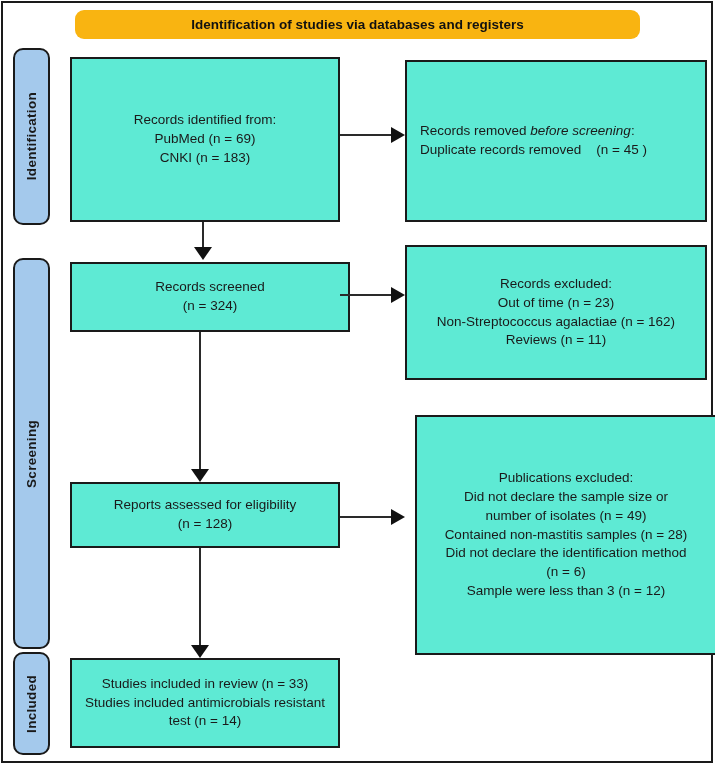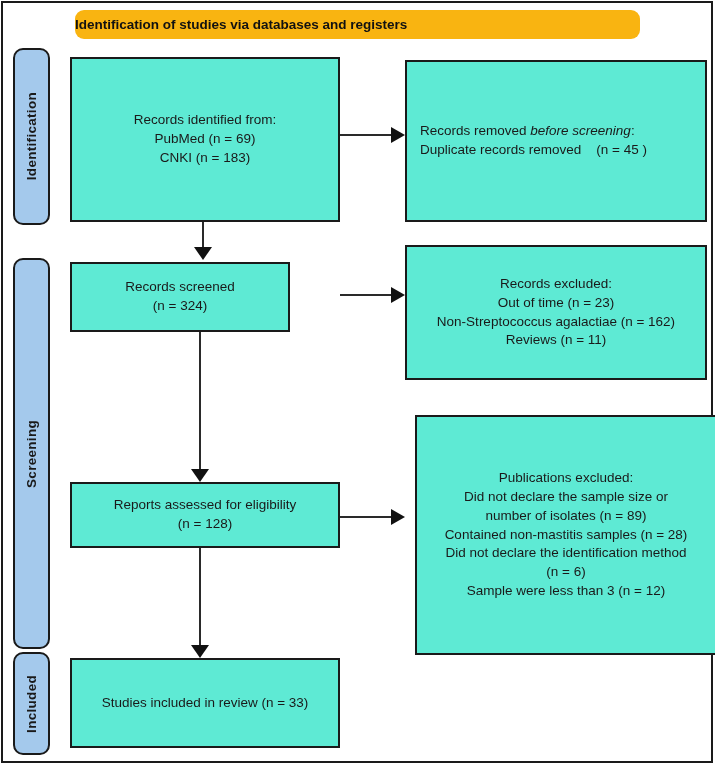--- a/index.html
+++ b/index.html
@@ -18,21 +18,21 @@
     border: 2px solid #1a1a1a;
     pointer-events: none;
   }
   
   .banner {
     position: absolute;
     left: 75px; top: 10px;
     width: 565px; height: 29px;
     background: #F9B411;
     border-radius: 9px;
-    display: flex; align-items: center; justify-content: flex-start;
+    display: flex; align-items: center; justify-content: center;
     font-weight: bold;
     font-size: 13.5px;
     color: #111;
   }
   
   .stage {
     position: absolute;
     left: 13px; width: 37px;
     background: #A4C9EC;
     border: 2px solid #1a1a1a;
@@ -57,21 +57,21 @@
     background: #5eead4;
     border: 2px solid #1a1a1a;
     box-sizing: border-box;
     display: flex; flex-direction: column;
     align-items: center; justify-content: center;
     text-align: center;
     font-size: 13.5px;
     line-height: 1.4;
   }
   .box-records-identified   { left: 70px;  top: 57px;  width: 270px; height: 165px; }
-  .box-records-screened     { left: 70px;  top: 262px; width: 220px; height: 70px;  }
+  .box-records-screened     { left: 70px;  top: 262px; width: 280px; height: 70px;  }
   .box-reports-assessed     { left: 70px;  top: 482px; width: 270px; height: 66px;  }
   .box-studies-included     { left: 70px;  top: 658px; width: 270px; height: 90px; padding: 15px 9px; }
   .box-records-removed      { left: 405px; top: 60px;  width: 302px; height: 162px;
                               align-items: flex-start; text-align: left; padding: 0 10px 0 13px; }
   .box-records-excluded     { left: 405px; top: 245px; width: 302px; height: 135px; padding: 0 20px; }
   .box-publications-excluded{ left: 405px; top: 415px; width: 302px; height: 240px; padding: 0 26px; margin-left: 10px; }
   .italic { font-style: italic; }
   .prewrap { white-space: pre-wrap; }
   
   .arrow-line { position: absolute; background: #2a2a2a; }
@@ -131,39 +131,40 @@
     <div>(n = 324)</div>
   </div>
 
   <div class="box box-reports-assessed">
     <div>Reports assessed for eligibility</div>
     <div>(n = 128)</div>
   </div>
 
   <div class="box box-studies-included">
     <div>Studies included in review (n = 33)</div>
+    <div>Studies included antimicrobials resistant test (n = 14)</div>
   </div>
 
   <div class="box box-records-removed">
     <div>
       <span>Records removed </span><span class="italic">before screening</span><span>:</span>
     </div>
     <div class="prewrap">Duplicate records removed    (n = 45 )</div>
   </div>
 
   <div class="box box-records-excluded">
     <div>Records excluded:</div>
     <div>Out of time (n = 23)</div>
     <div>Non-Streptococcus agalactiae (n = 162)</div>
     <div>Reviews (n = 11)</div>
   </div>
 
   <div class="box box-publications-excluded">
     <div>Publications excluded:</div>
-    <div>Did not declare the sample size or number of isolates (n = 89)</div>
+    <div>Did not declare the sample size or number of isolates (n = 49)</div>
     <div>Contained non-mastitis samples (n = 28)</div>
     <div>Did not declare the identification method (n = 6)</div>
     <div>Sample were less than 3 (n = 12)</div>
   </div>
 
   <div>
     <div class="arrow-line h1-line"></div>
     <div class="head-right h1-head"></div>
   </div>
   <div>

